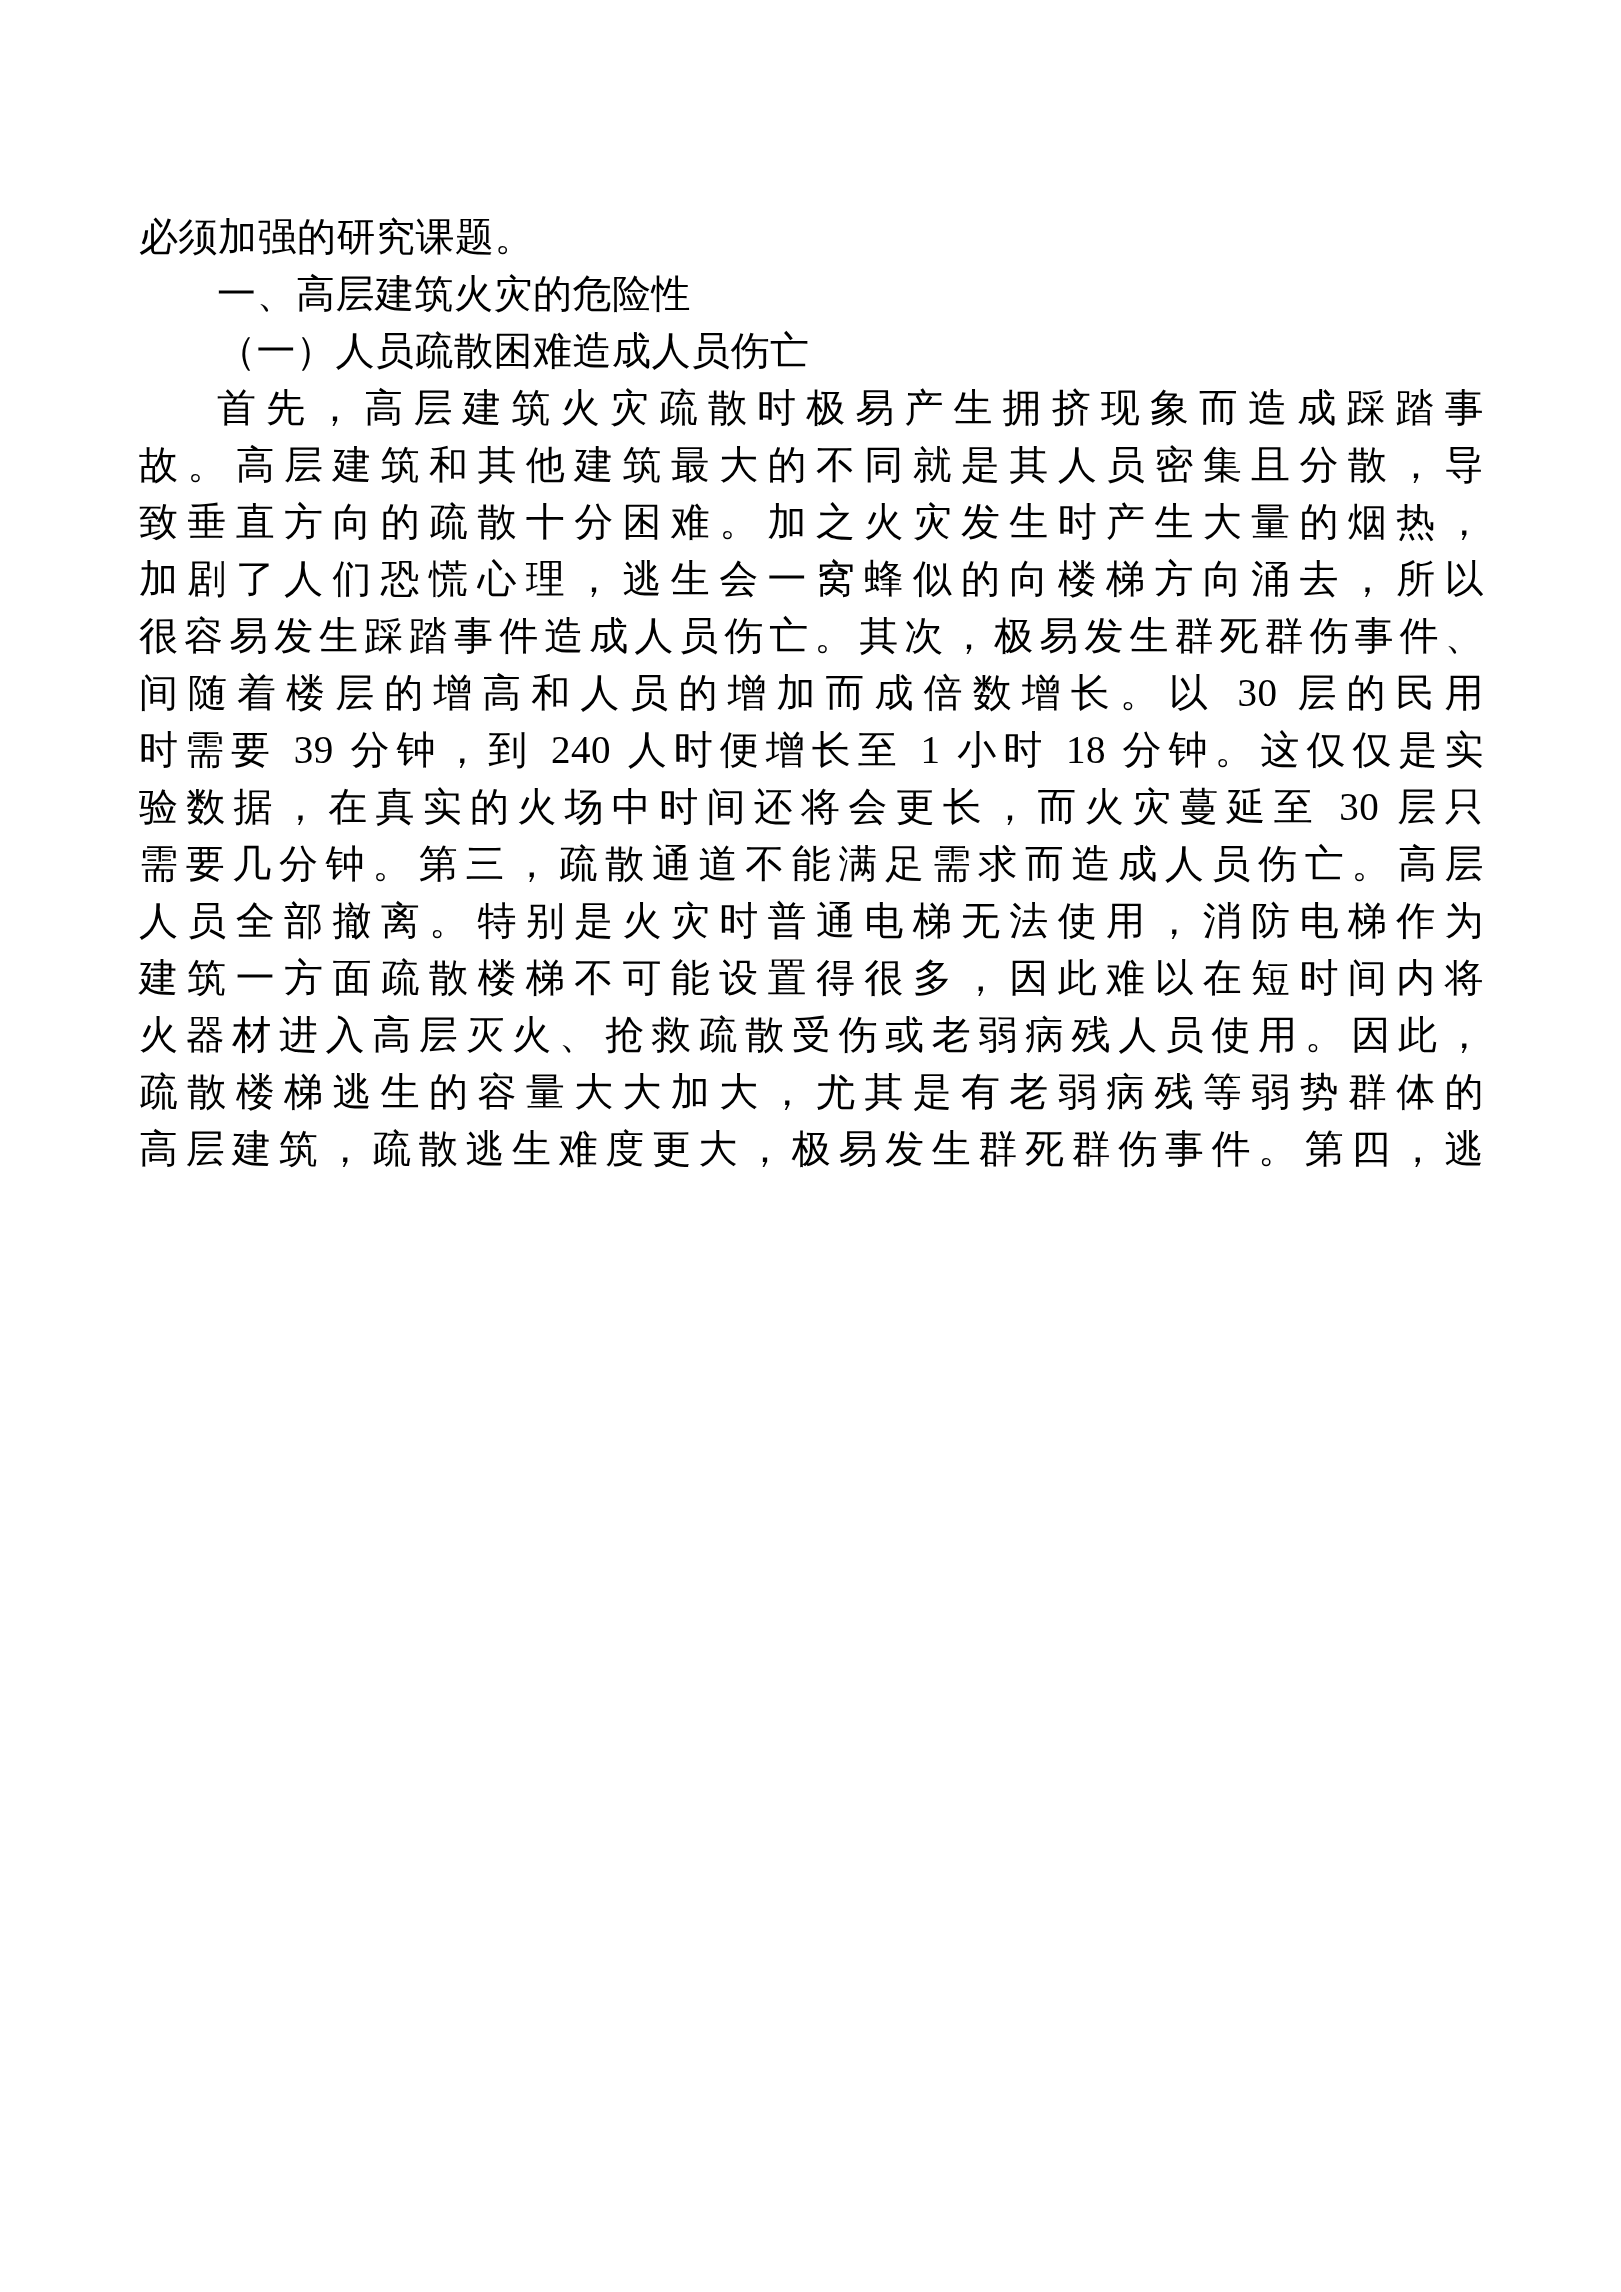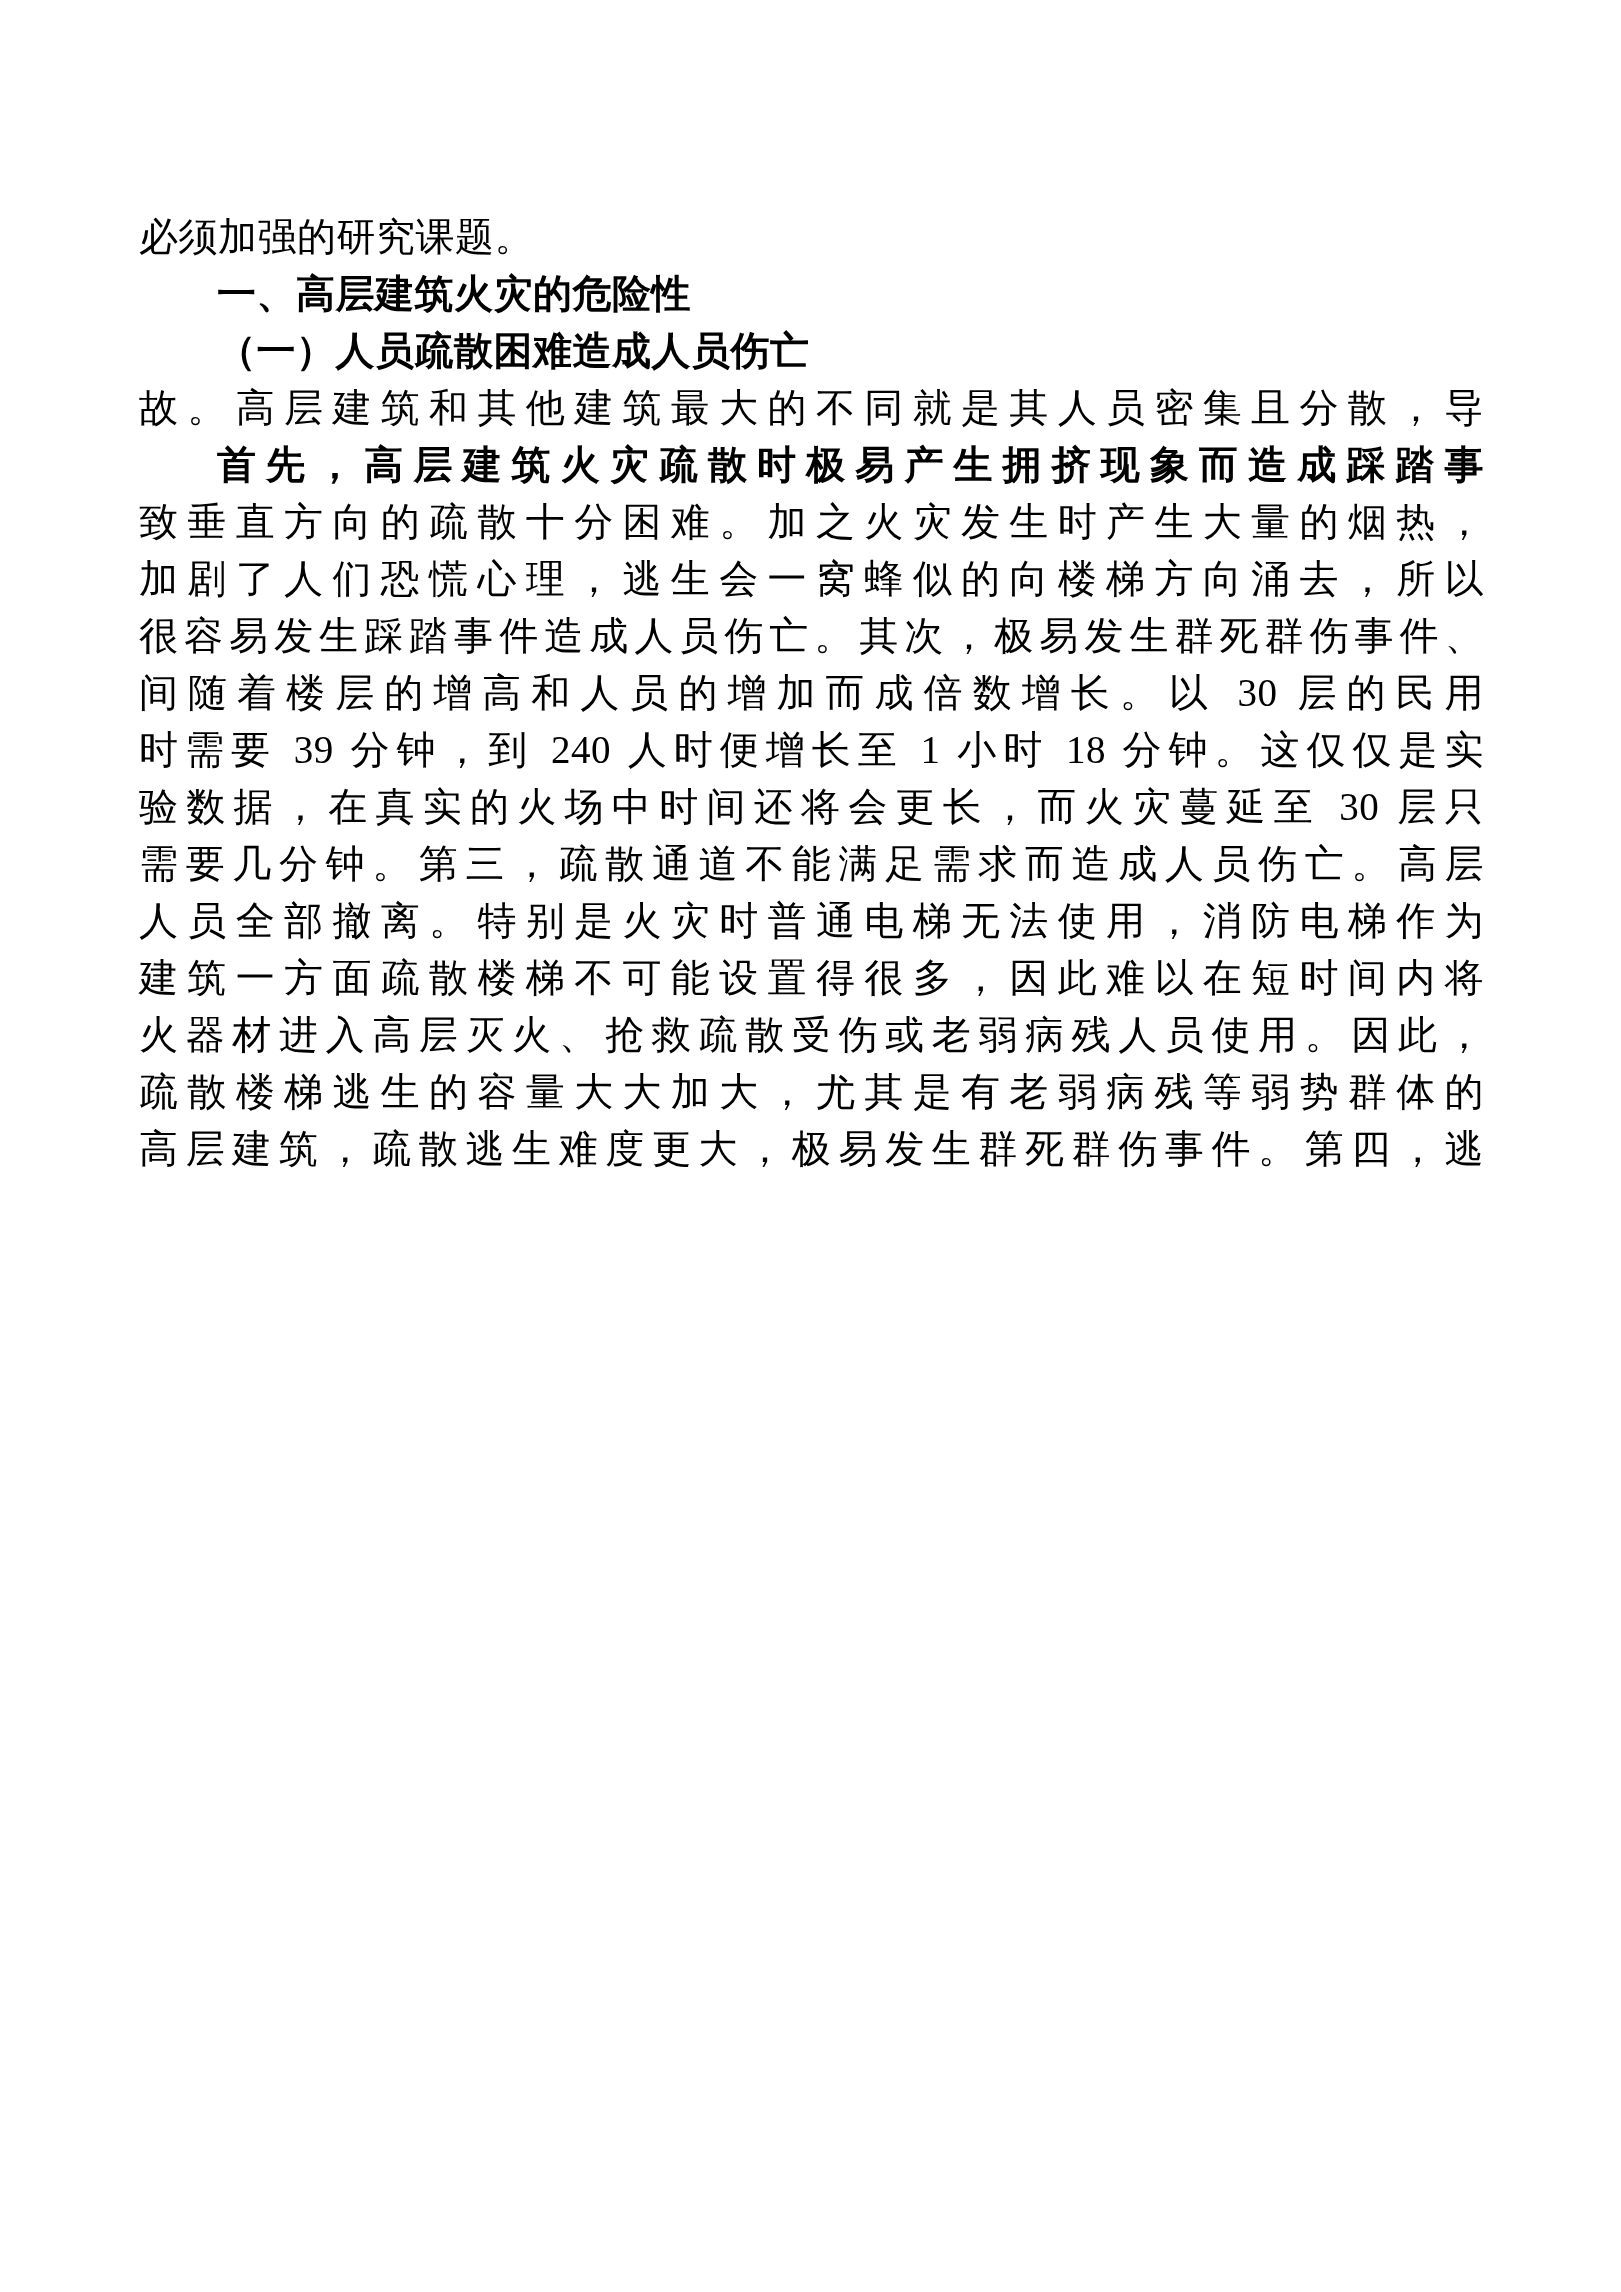--- a/index.html
+++ b/index.html
@@ -24,41 +24,40 @@
   .line {
     font-size: 39px;
     line-height: 57px;
     height: 57px;
     color: #000000;
     text-align: left;
     letter-spacing: 0.5px;
   }
   .indent {
     text-indent: 78px;
-    font-weight: bold;
   }
   .justify {
     text-align: justify;
     text-align-last: justify;
   }
 </style>
 </head>
 <body>
 
 <div class="page">
   <div class="content">
 
     <p class="line">必须加强的研究课题。</p>
 
     <p class="line indent">一、高层建筑火灾的危险性</p>
 
     <p class="line indent">（一）人员疏散困难造成人员伤亡</p>
 
+    <p class="line justify indent">首先，高层建筑火灾疏散时极易产生拥挤现象而造成踩踏事</p>
     <p class="line justify">故。高层建筑和其他建筑最大的不同就是其人员密集且分散，导</p>
-    <p class="line justify indent">首先，高层建筑火灾疏散时极易产生拥挤现象而造成踩踏事</p>
     <p class="line justify">致垂直方向的疏散十分困难。加之火灾发生时产生大量的烟热，</p>
     <p class="line justify">加剧了人们恐慌心理，逃生会一窝蜂似的向楼梯方向涌去，所以</p>
     <p class="line justify">很容易发生踩踏事件造成人员伤亡。其次，极易发生群死群伤事件、</p>
     <p class="line justify">间随着楼层的增高和人员的增加而成倍数增长。以 30 层的民用</p>
     <p class="line justify">时需要 39 分钟，到 240 人时便增长至 1 小时 18 分钟。这仅仅是实</p>
     <p class="line justify">验数据，在真实的火场中时间还将会更长，而火灾蔓延至 30 层只</p>
     <p class="line justify">需要几分钟。第三，疏散通道不能满足需求而造成人员伤亡。高层</p>
     <p class="line justify">人员全部撤离。特别是火灾时普通电梯无法使用，消防电梯作为</p>
     <p class="line justify">建筑一方面疏散楼梯不可能设置得很多，因此难以在短时间内将</p>
     <p class="line justify">火器材进入高层灭火、抢救疏散受伤或老弱病残人员使用。因此，</p>

